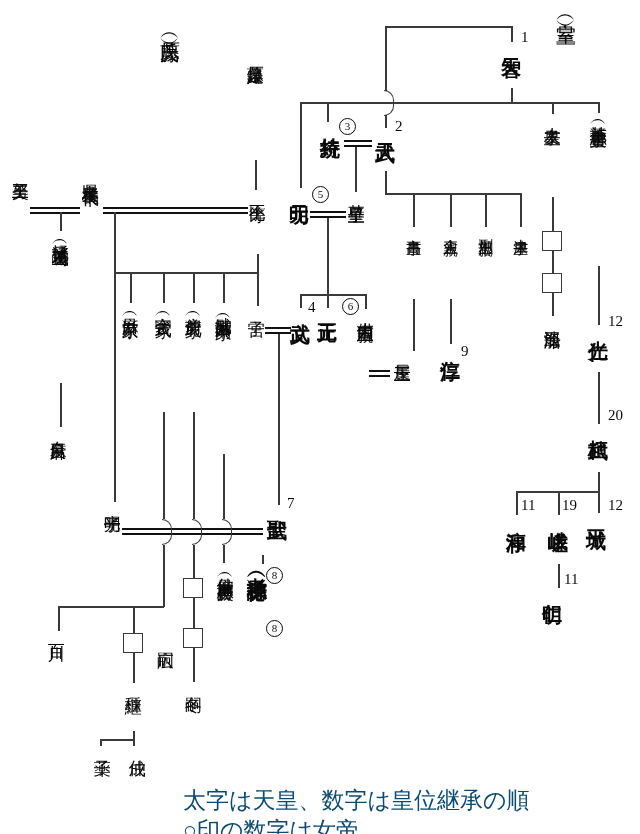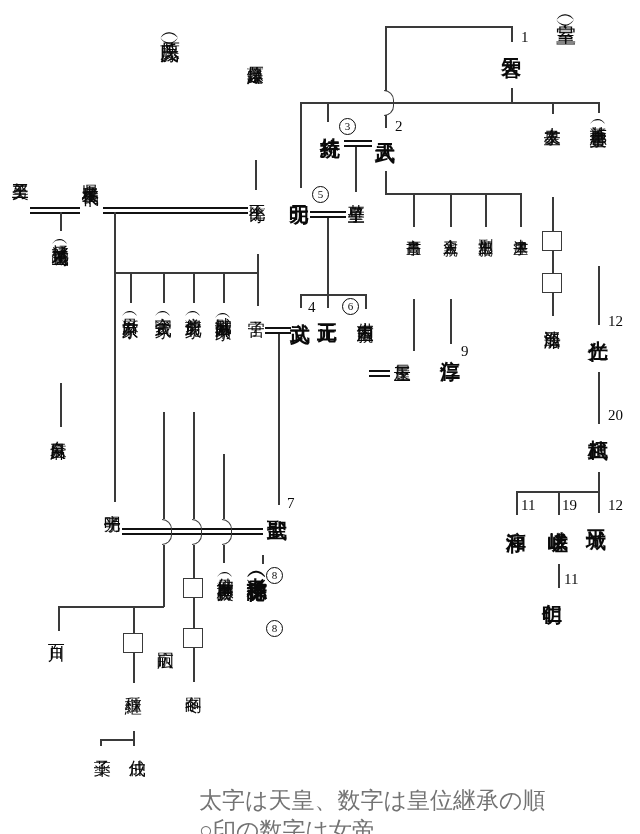--- a/index.html
+++ b/index.html
@@ -16,21 +16,21 @@
   .vl{position:absolute;width:1.5px;background:#3a3a3a;}
   .dl{position:absolute;height:7px;box-sizing:border-box;
       border-top:2.5px solid #111;border-bottom:2.5px solid #111;}
   .arc{position:absolute;width:10px;height:26px;box-sizing:border-box;
        border:1.5px solid #3a3a3a;border-left:none;border-radius:0 13px 13px 0;background:transparent;}
   .bx{position:absolute;width:20px;height:20px;box-sizing:border-box;
       border:1.3px solid #3a3a3a;background:#fff;}
   .num{position:absolute;font-size:15px;color:#0a0a0a;}
   .cnum{position:absolute;width:17px;height:17px;box-sizing:border-box;border:1px solid #0a0a0a;
         border-radius:50%;font-size:11px;line-height:15px;text-align:center;color:#0a0a0a;background:#fff;}
-  .cap{position:absolute;font-size:23px;color:#737373;white-space:nowrap;margin-left:16px;}
+  .cap{position:absolute;font-size:23px;color:#0c4a6e;white-space:nowrap;}
 </style>
 </head>
 <body>
 
 <div id="stage">
 
   <div class="hl" style="left:385px;top:26px;width:127px"></div>
   <div class="vl" style="left:511px;top:26px;height:16px"></div>
   <div class="vl" style="left:511px;top:88px;height:15px"></div>
   <div class="vl" style="left:385px;top:26px;height:65px"></div>

